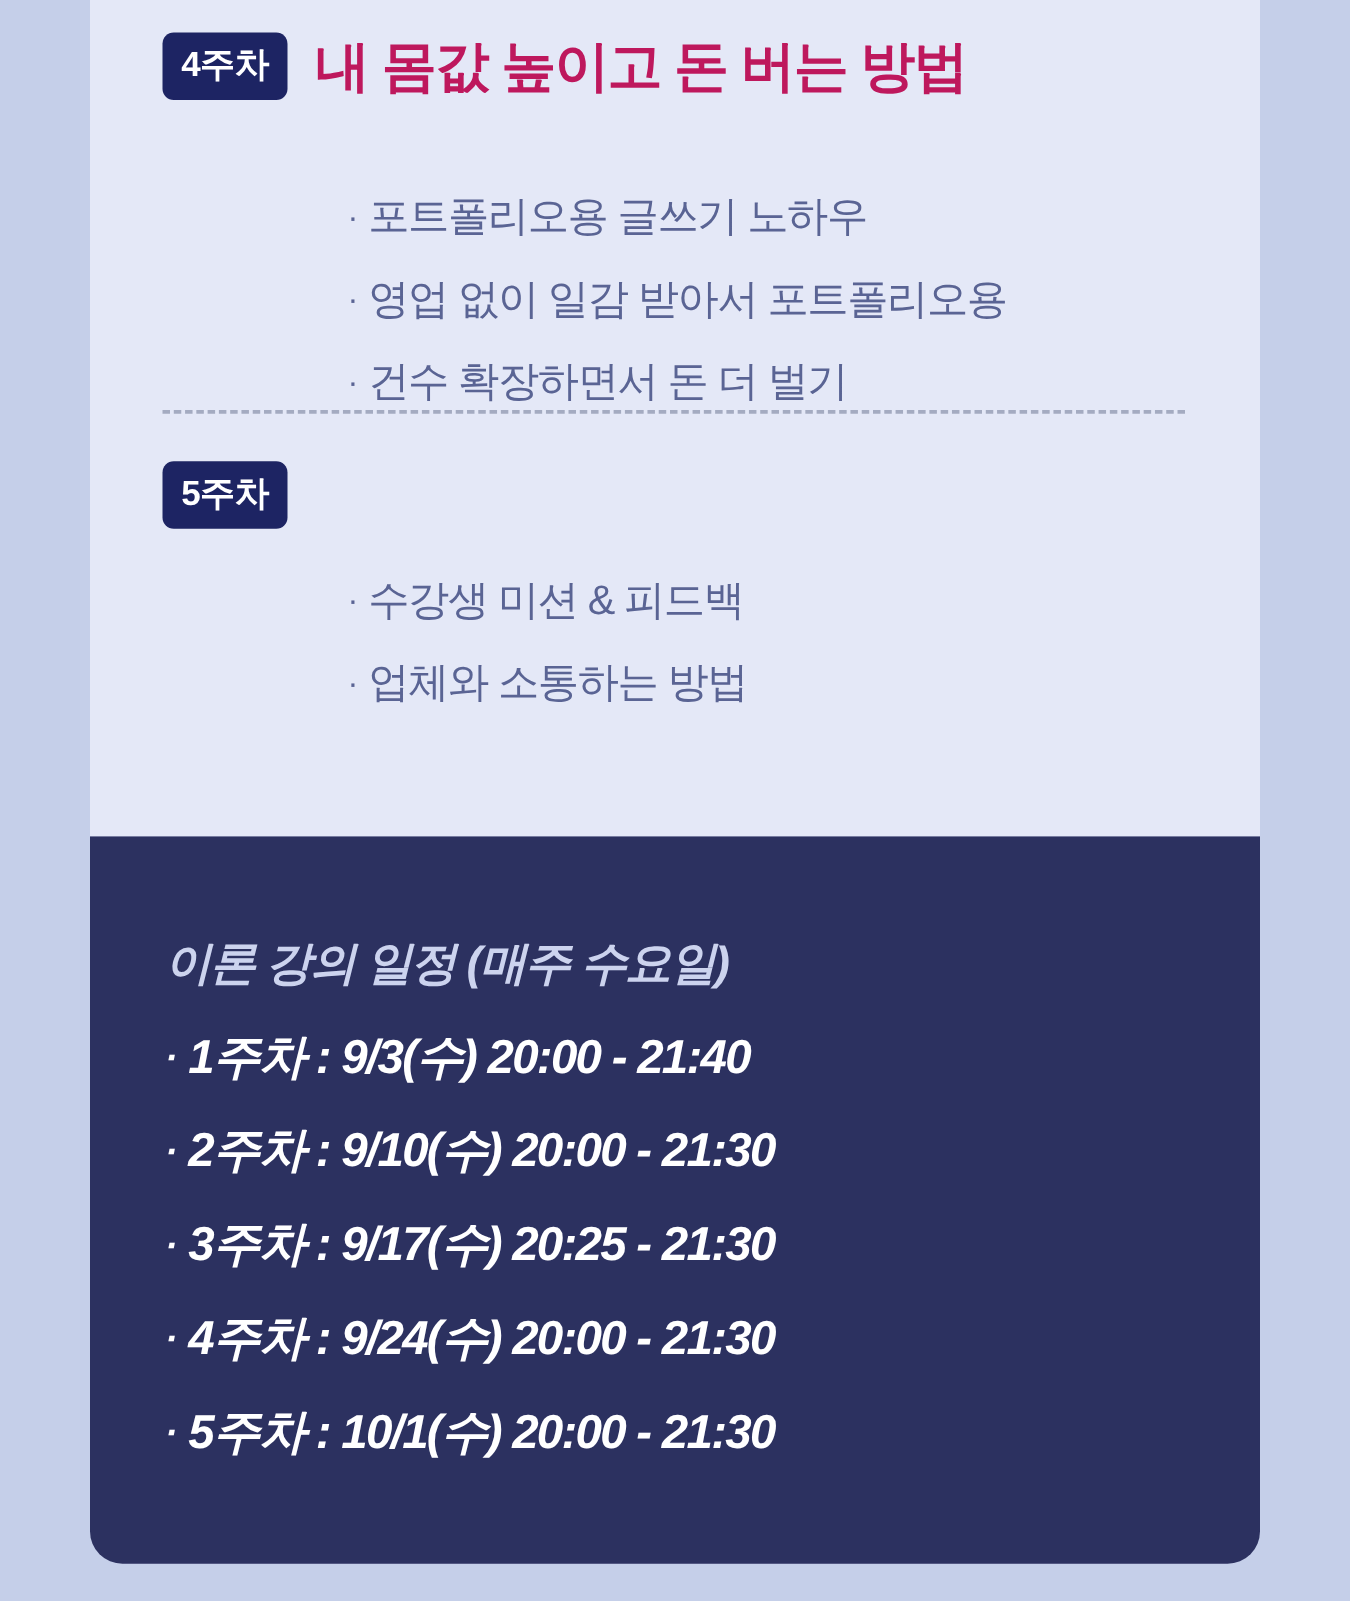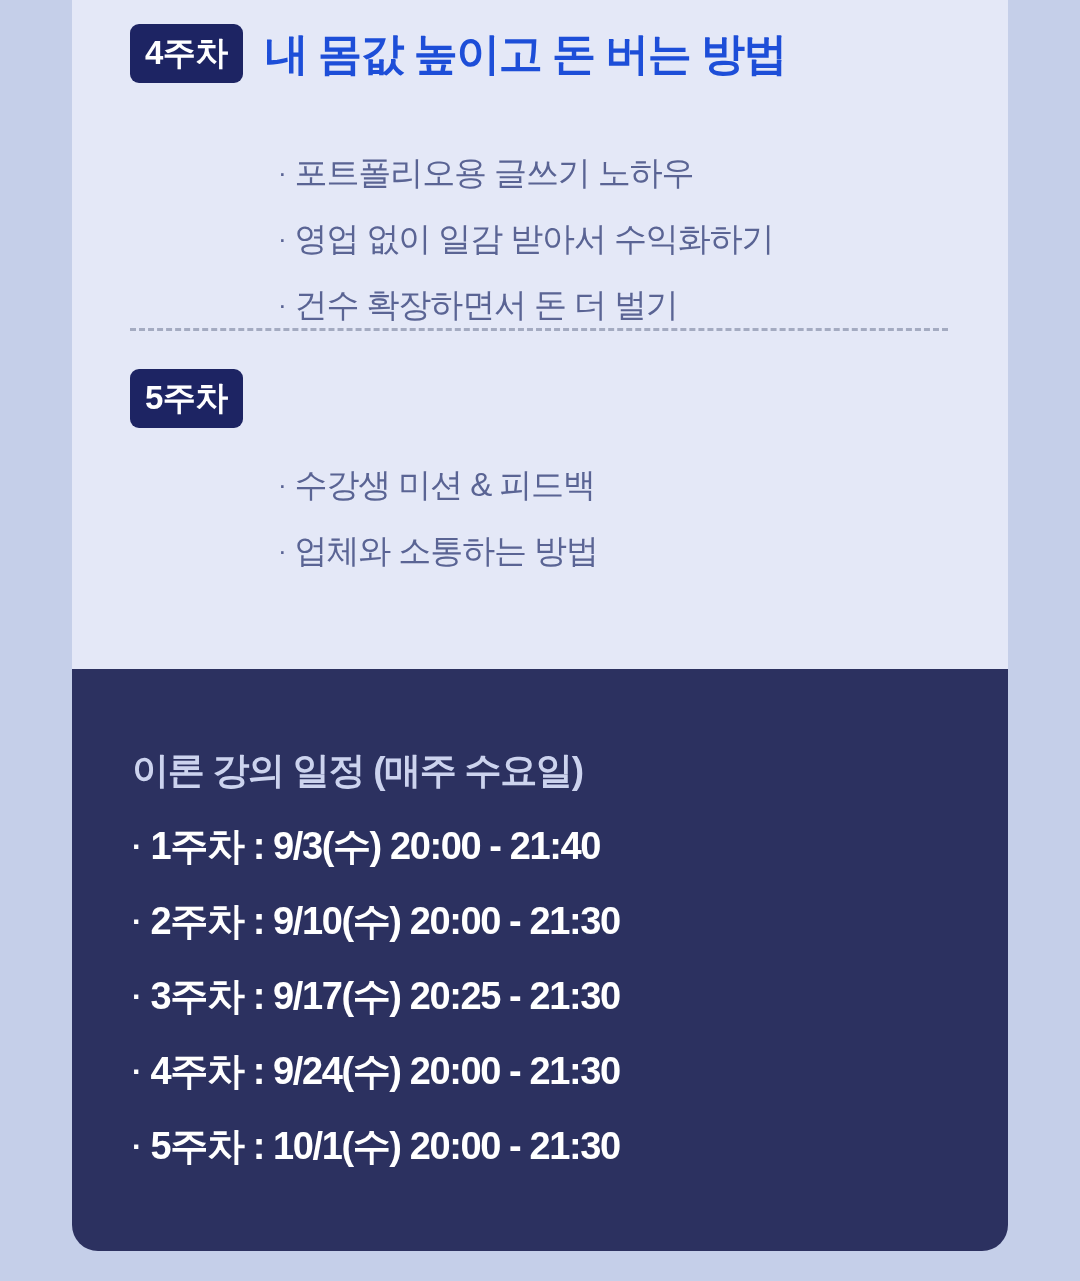--- a/index.html
+++ b/index.html
@@ -46,30 +46,30 @@
     display: flex;
     align-items: center;
     gap: 22px;
   }
 
   .badge {
     flex: none;
     background: #1d2463;
     color: #ffffff;
     border-radius: 9px;
-    font-size: 33px;
+    font-size: 28px;
     font-weight: 700;
     letter-spacing: -0.5px;
     line-height: 1;
     padding: 12px 15px 14px 15px;
     white-space: nowrap;
   }
 
   .week-title {
-    color: #1d4ed8;
+    color: #be185d;
     font-size: 44px;
     font-weight: 700;
     letter-spacing: -1.5px;
     line-height: 1.12;
     white-space: nowrap;
   }
 
   .week-points {
     list-style: none;
     margin: 0;
@@ -115,20 +115,21 @@
   #week-5 .week-points { margin-top: 40px; padding-left: 148px; }
   #week-5 .week-points li { margin-bottom: 33px; }
 
   
   .schedule {
     background: #2c3160;
     flex: 1 1 auto;
     border-radius: 0 0 26px 26px;
     padding: 83px 0 0 60px;
     box-sizing: border-box;
+    font-style: italic;
   }
 
   .schedule-title {
     color: #ccd3ee;
     font-size: 37px;
     font-weight: 700;
     letter-spacing: -1.3px;
     line-height: 1;
     margin: 0 0 38px 0;
     white-space: nowrap;
@@ -172,21 +173,21 @@
         <span class="badge">4주차</span>
         <h2 class="week-title">내 몸값 높이고 돈 버는 방법</h2>
       </div>
       <ul class="week-points">
         <li>
           <span class="dot">·</span>
           <span>포트폴리오용 글쓰기 노하우</span>
         </li>
         <li>
           <span class="dot">·</span>
-          <span>영업 없이 일감 받아서 수익화하기</span>
+          <span>영업 없이 일감 받아서 포트폴리오용</span>
         </li>
         <li>
           <span class="dot">·</span>
           <span>건수 확장하면서 돈 더 벌기</span>
         </li>
       </ul>
     </div>
 
     <div class="divider"></div>
 

